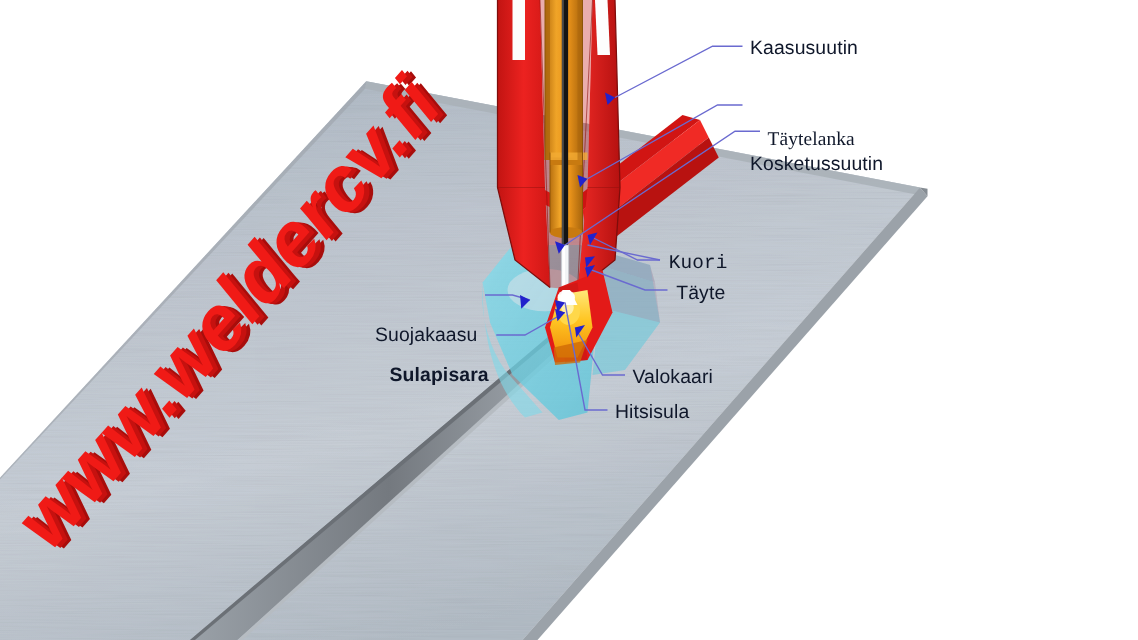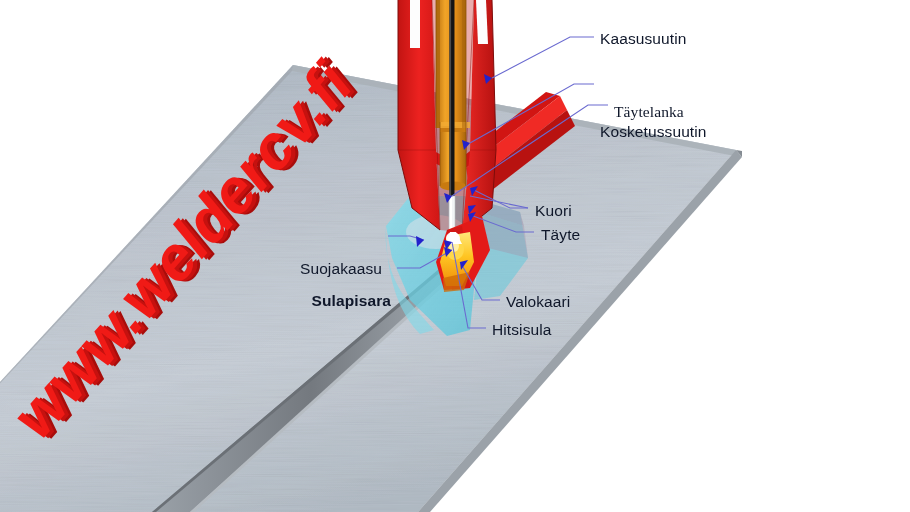--- a/index.html
+++ b/index.html
@@ -202,20 +202,20 @@
       <polygon points="452,250 444,247 446,257"></polygon>
       <polygon points="460,262 468,260 461,270"></polygon>
       <polygon points="452,242 444,240 446,250"></polygon>
       <polygon points="468,206 476,205 469,214"></polygon>
     </g>
   </svg>
 
   <div class="lbl" style="left:600px;top:31px;">Kaasusuutin</div>
   <div class="lbl" style="left:600px;top:76px;margin-top:48px;">Kosketussuutin</div>
   <div class="lbl" style="left:614px;top:104px;font-family:Liberation Serif, serif;">Täytelanka</div>
-  <div class="lbl" style="left:535px;top:203px;">Kuori</div>
+  <div class="lbl" style="left:535px;top:203px;font-family:Liberation Mono, monospace;">Kuori</div>
   <div class="lbl" style="left:541px;top:227px;text-align:right;">Täyte</div>
   <div class="lbl rt" style="left:382px;top:230px;">Suojakaasu</div>
   <div class="lbl rt" style="left:391px;top:262px;font-weight:bold;">Sulapisara</div>
   <div class="lbl" style="left:506px;top:294px;">Valokaari</div>
   <div class="lbl" style="left:492px;top:322px;">Hitsisula</div>
 
 </div>
 
 </body></html>

